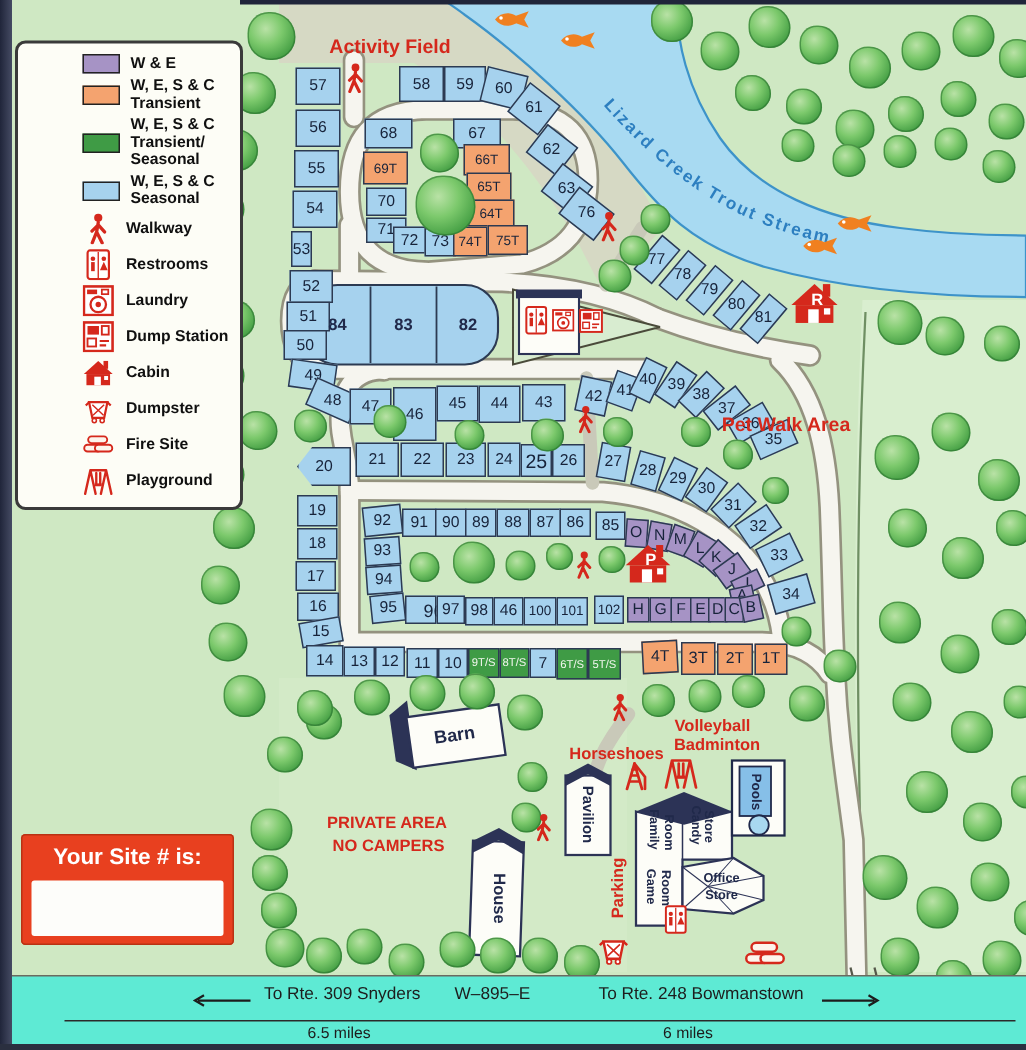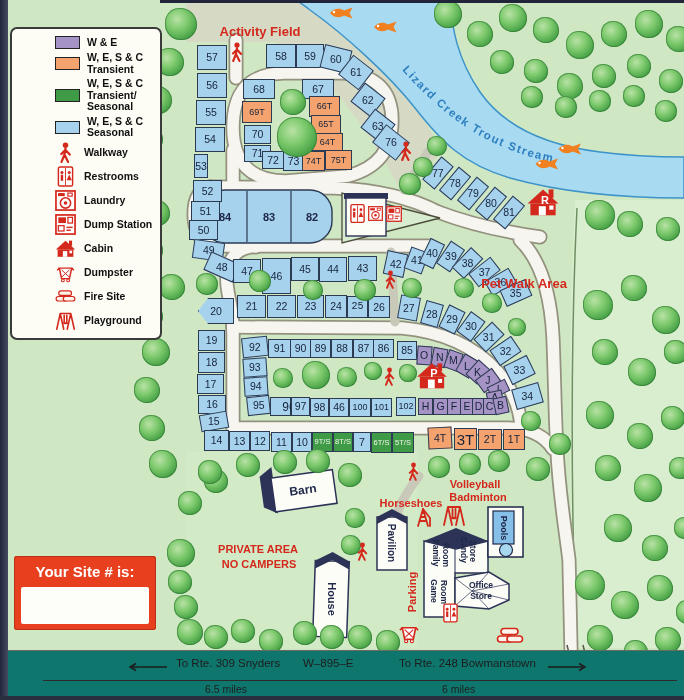--- a/index.html
+++ b/index.html
@@ -34,21 +34,21 @@
   .lg-row{display:flex;align-items:center;margin-bottom:3px;margin-left:35px;}
   .lg-sw{width:25px;height:13px;border:1.5px solid #222;margin-right:7px;flex:0 0 auto;box-sizing:border-box;}
   .lg-ic{width:21px;height:21px;margin-right:8px;flex:0 0 auto;}
   .lg-label{font-size:10.5px;font-weight:700;color:#101010;line-height:1.1;}
   
   #sitebox{position:absolute;left:14px;top:556px;width:142px;height:74px;background:#e8401f;
            border-radius:3px;box-shadow:0 0 0 1px #b93214 inset;}
   .sb-title{color:#fff;font-weight:700;font-size:15px;text-align:center;margin-top:7px;}
   .sb-blank{position:absolute;left:7px;top:31px;width:128px;height:37px;background:#fdfdfa;border-radius:2px;}
   
-  #footer{position:absolute;left:0;top:650px;width:684px;height:46px;background:#0f766e;
+  #footer{position:absolute;left:0;top:650px;width:684px;height:46px;background:#5eead4;
           border-top:1.5px solid #6a6a60;}
   .ft-label{position:absolute;font-size:11.5px;color:#1d1d1d;white-space:nowrap;}
   .ft-line{position:absolute;left:43px;top:29px;width:634px;border-top:1.6px solid #2a2a2a;}
   .ft-miles{position:absolute;top:32px;font-size:10.5px;color:#1d1d1d;}
   
   #edge-left{position:absolute;left:0;top:0;width:8px;height:700px;
              background:linear-gradient(90deg,#20253a,#454b63);}
   #edge-top{position:absolute;left:160px;top:0;width:524px;height:3px;background:#20253a;}
   #edge-bottom{position:absolute;left:0;top:696px;width:684px;height:4px;background:#2a2f3f;}
 </style>
@@ -380,21 +380,21 @@
       </div>
       <div class="site c-b" style="left: 267px; top: 295px; width: 29px; height: 23px; font-size: 10.5px; transform: rotate(0deg);">
         <span>22</span>
       </div>
       <div class="site c-b" style="left: 297px; top: 295px; width: 27px; height: 23px; font-size: 10.5px; transform: rotate(0deg);">
         <span>23</span>
       </div>
       <div class="site c-b" style="left: 325px; top: 295px; width: 22px; height: 23px; font-size: 10.5px; transform: rotate(0deg);">
         <span>24</span>
       </div>
-      <div class="site c-b" style="left: 347px; top: 296px; width: 21px; height: 22px; font-size: 10px; transform: rotate(0deg); font-family: Liberation Mono, monospace;">
+      <div class="site c-b" style="left: 347px; top: 296px; width: 21px; height: 22px; font-size: 13px; transform: rotate(0deg);">
         <span>25</span>
       </div>
       <div class="site c-b" style="left: 368px; top: 296px; width: 22px; height: 22px; font-size: 10.5px; transform: rotate(0deg);">
         <span>26</span>
       </div>
       <div class="site c-b" style="left: 399px; top: 296px; width: 20px; height: 24px; font-size: 10.5px; transform: rotate(10deg);">
         <span style="transform: rotate(-10deg);">27</span>
       </div>
       <div class="site c-b" style="left: 423px; top: 302px; width: 18px; height: 24px; font-size: 10.5px; transform: rotate(16deg);">
         <span style="transform: rotate(-16deg);">28</span>
@@ -557,21 +557,21 @@
       </div>
       <div class="site c-g" style="left: 371px; top: 432px; width: 21px; height: 21px; font-size: 7.5px; transform: rotate(0deg);">
         <span>6T/S</span>
       </div>
       <div class="site c-g" style="left: 392px; top: 432px; width: 22px; height: 21px; font-size: 7.5px; transform: rotate(0deg);">
         <span>5T/S</span>
       </div>
       <div class="site c-o" style="left: 428px; top: 427px; width: 24px; height: 22px; font-size: 10.5px; transform: rotate(-3deg);">
         <span style="transform: rotate(3deg);">4T</span>
       </div>
-      <div class="site c-o" style="left: 454px; top: 428px; width: 23px; height: 22px; font-size: 15px; transform: rotate(0deg);">
+      <div class="site c-o" style="left: 454px; top: 428px; width: 23px; height: 22px; font-size: 11px; transform: rotate(0deg);">
         <span>3T</span>
       </div>
       <div class="site c-o" style="left: 478px; top: 429px; width: 24px; height: 21px; font-size: 10.5px; transform: rotate(0deg);">
         <span>2T</span>
       </div>
       <div class="site c-o" style="left: 503px; top: 429px; width: 22px; height: 21px; font-size: 10.5px; transform: rotate(0deg);">
         <span>1T</span>
       </div>
     </div>
   <div id="trees" class="layer">

